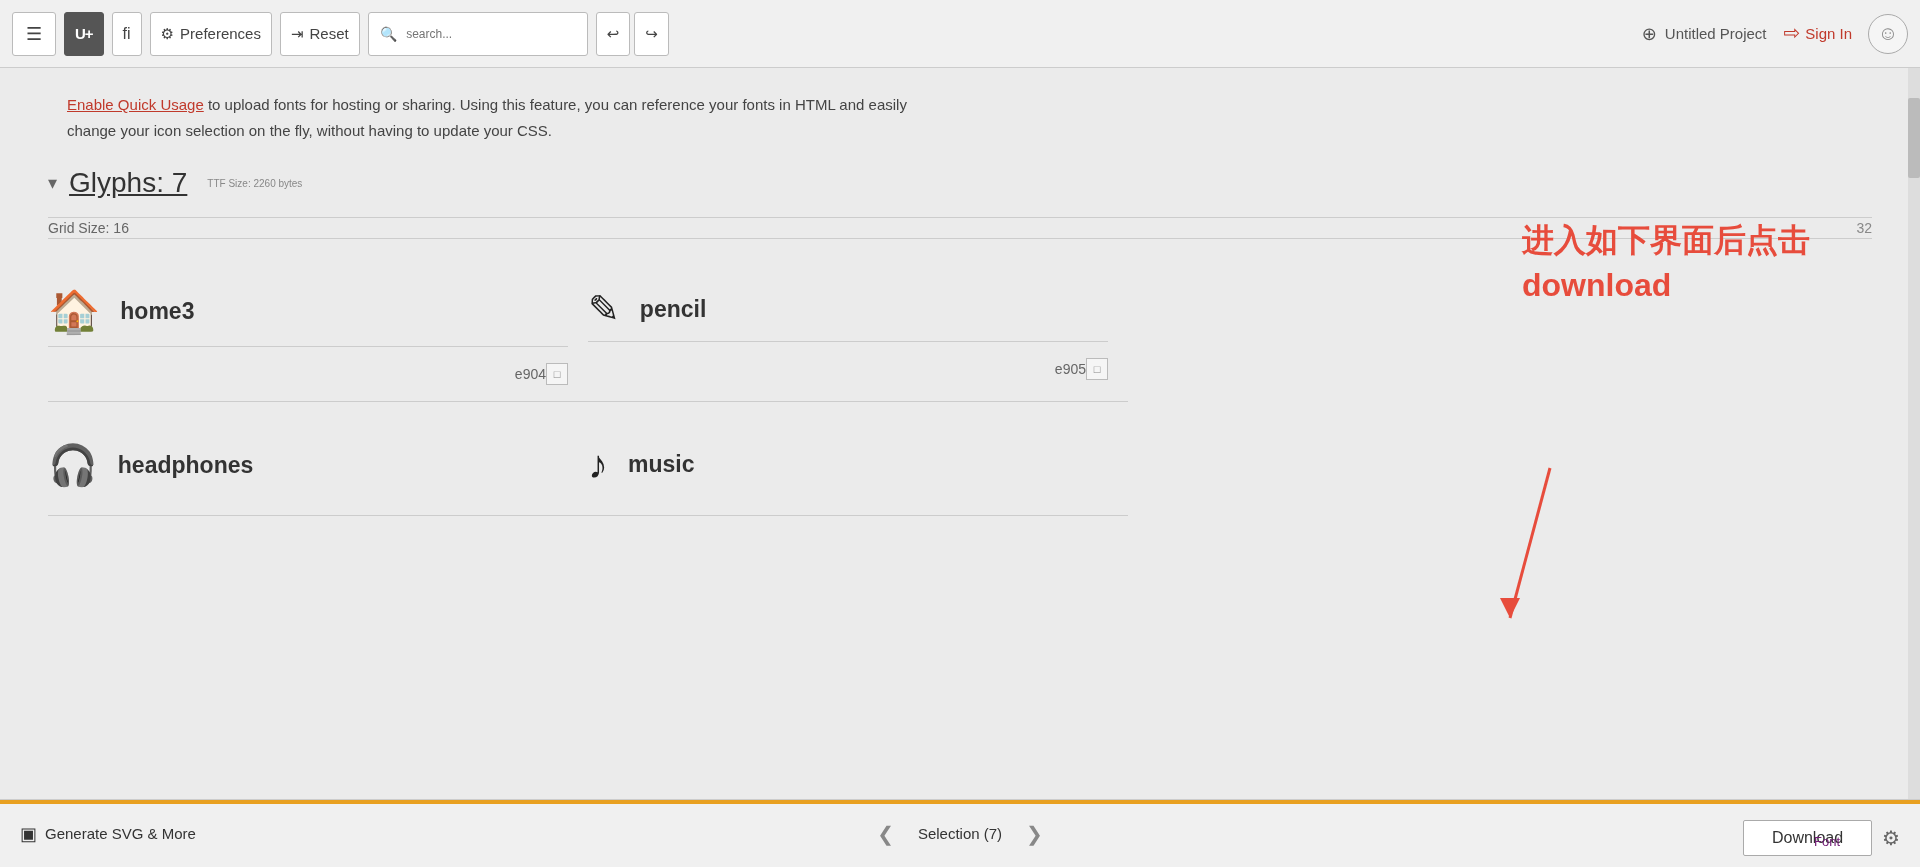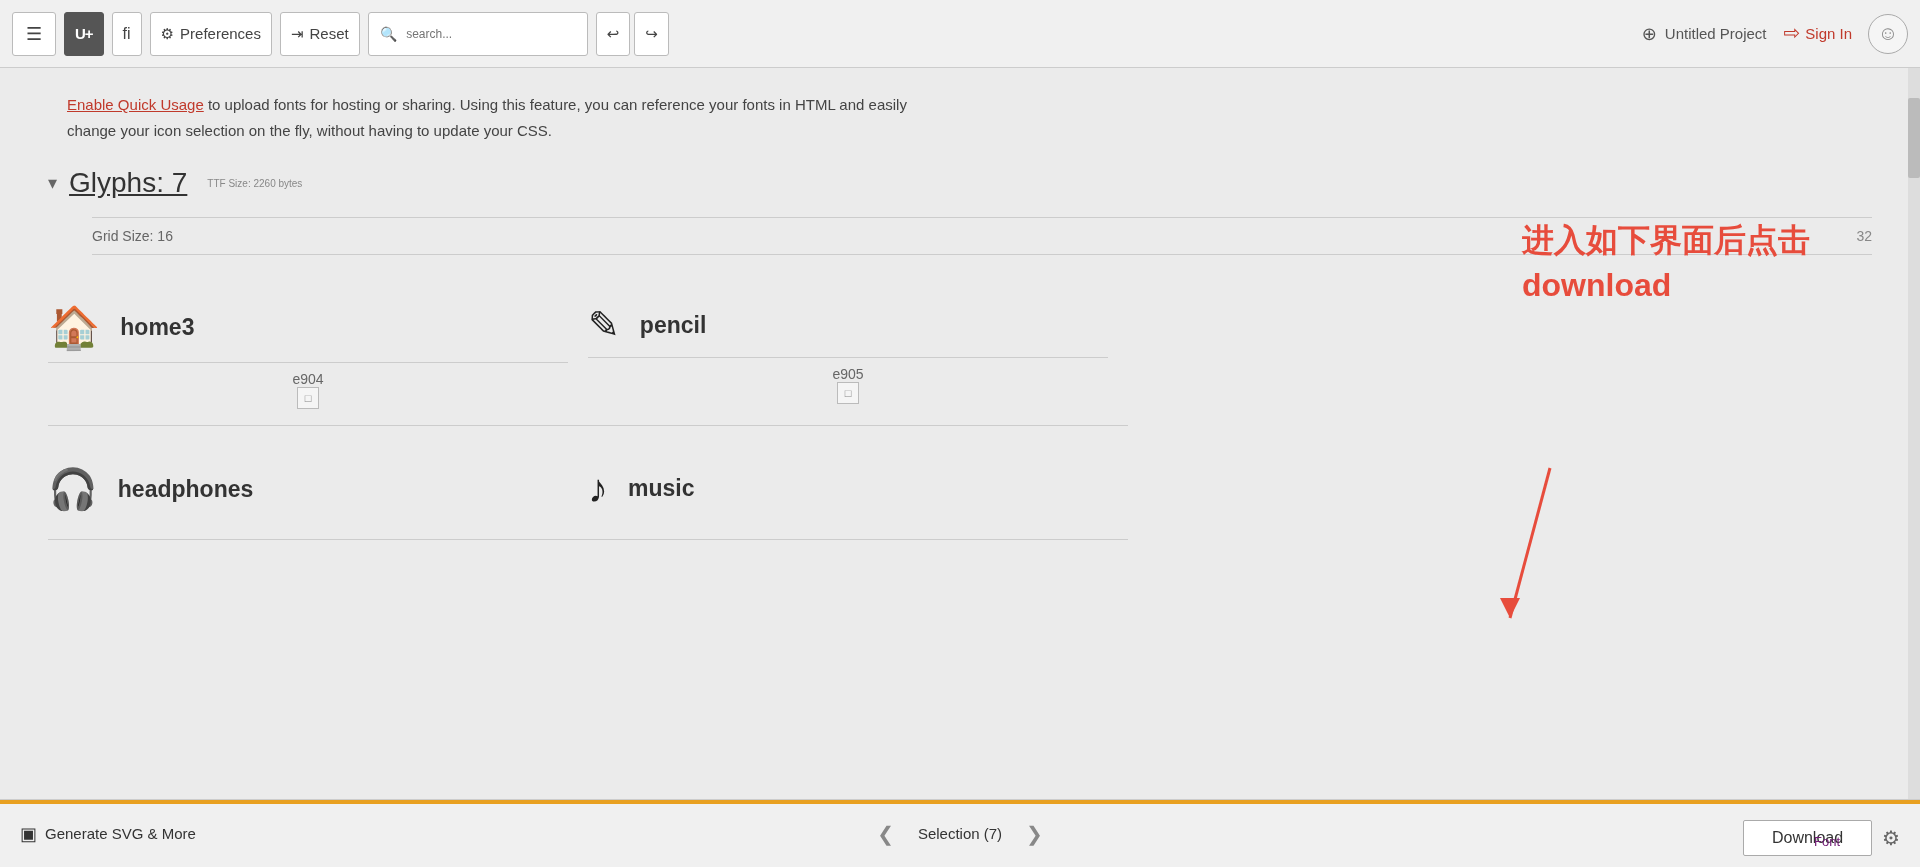--- a/index.html
+++ b/index.html
@@ -174,25 +174,24 @@
       margin-left: 8px;
     }
 
     
     .grid-size-row {
       display: flex;
       align-items: center;
       justify-content: space-between;
       border-bottom: 1px solid #ccc;
       border-top: 1px solid #ccc;
-      padding: 10px 0;
+      padding: 2px 0;
       margin-bottom: 28px;
       color: #666;
       font-size: 14px;
-      margin-left: 44px;
     }
     .grid-size-value {
       color: #888;
       font-size: 14px;
     }
 
     
     .icon-grid {
       display: grid;
       grid-template-columns: 1fr 1fr;
@@ -218,25 +217,24 @@
     .icon-name {
       font-size: 23px;
       font-weight: 700;
       color: #333;
     }
     .icon-code-row {
       display: flex;
       align-items: center;
       justify-content: flex-end;
       border-top: 1px solid #ccc;
-      padding-top: 8px;
+      padding-top: 16px;
       max-width: 520px;
       color: #666;
       font-size: 14px;
-      flex-direction: column;
     }
     .code-value {
       color: #666;
     }
     .copy-icon-btn {
       border: 1px solid #bbb;
       background: #f5f5f5;
       width: 22px;
       height: 22px;
       display: flex;

